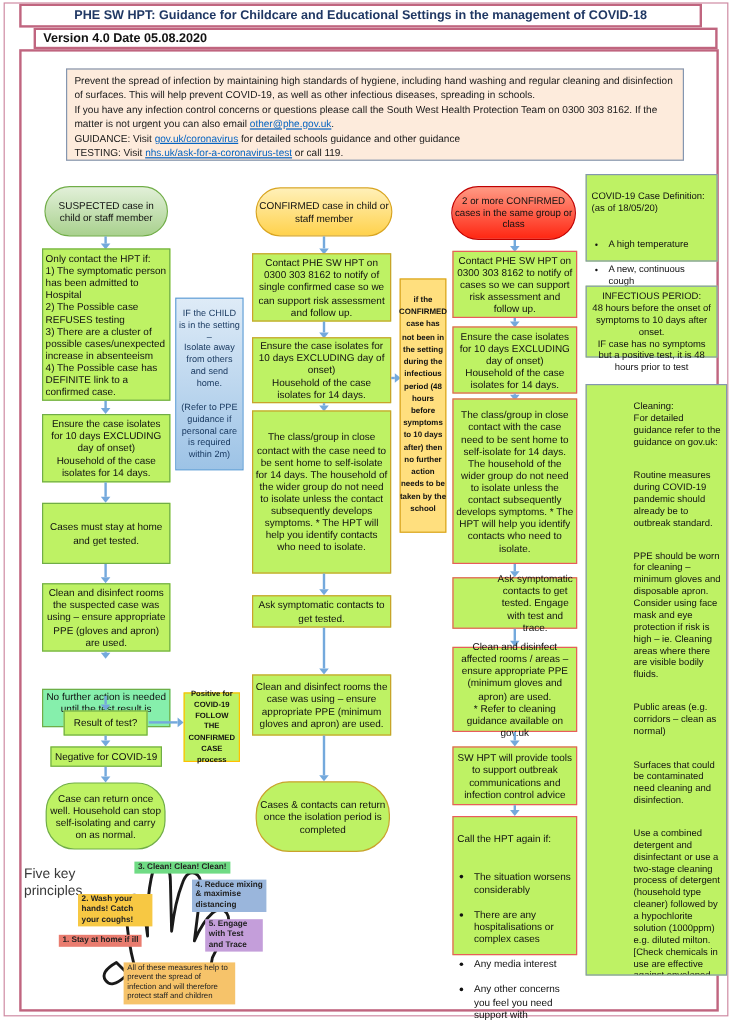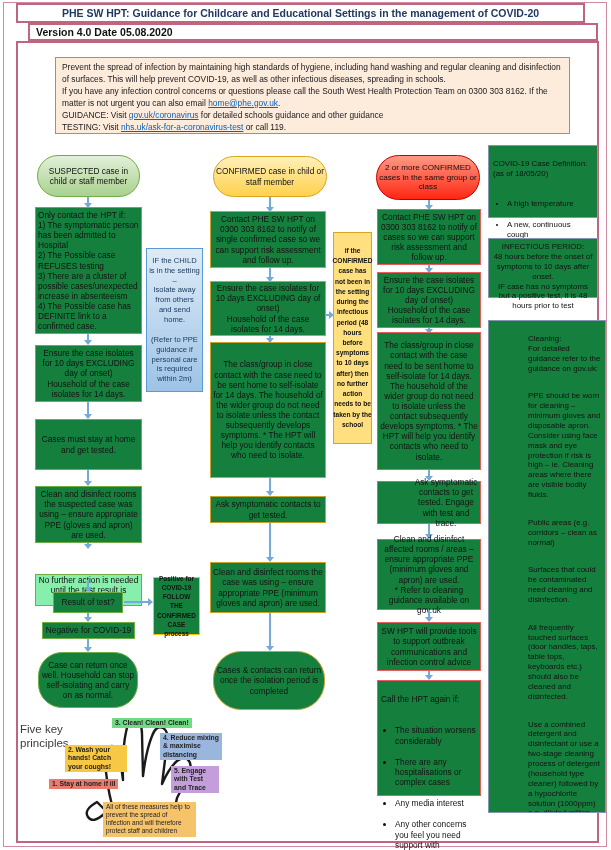--- a/index.html
+++ b/index.html
@@ -4,21 +4,21 @@
 <style>
   * { box-sizing: border-box; margin: 0; padding: 0; }
   html,body { width:611px; height:850px; background:#fff; font-family:"Liberation Sans",sans-serif; position:relative; overflow:hidden; }
   .abs { position:absolute; }
   .frame { border:1px solid #cf8ba3; }
   .titlebox { border:2px solid #c0657f; background:#fff; color:#203864; font-weight:bold; font-size:10.5px; text-align:center; padding-top:2px; }
   .versionbox { border:2px solid #c0657f; background:#fff; color:#111; font-weight:bold; font-size:10.5px; padding:1px 0 0 6px; }
   .contentbox { border:2px solid #c0657f; background:#fff; }
   .introbox { background:#fdebdc; border:1px solid #8496b0; font-size:8.4px; line-height:1.42; padding:4px 6px; color:#1a1a1a; }
   .introbox a { color:#0563c1; text-decoration:underline; }
-  .bx { position:absolute; background:#15803d; border:1px solid #70ad47; font-size:8.3px; line-height:1.22; text-align:center; padding:2px 2px; white-space:pre-line; color:#111; }
+  .bx { position:absolute; background:#bef264; border:1px solid #70ad47; font-size:8.3px; line-height:1.22; text-align:center; padding:2px 2px; white-space:pre-line; color:#111; }
   .cen { display:flex; align-items:center; justify-content:center; }
   .lft { text-align:left; }
   .g { border-color:#70ad47; }
   .y { border-color:#c9a22b; }
   .r { border-color:#e95c5c; }
   .s { border-color:#8496b0; }
   .oval { border-radius:24px; display:flex; align-items:center; justify-content:center; }
   .goval { background:linear-gradient(#e2f0d9,#a9d18e); border:1px solid #70ad47; }
   .yoval { background:linear-gradient(#fff0b8,#ffd24d); border:1px solid #d9a521; }
   .roval { background:linear-gradient(#ff9a84,#ff2612); border:1px solid #c00000; }
@@ -35,28 +35,28 @@
   .sbx li, .bx li { margin-bottom:1px; }
   .para { margin-bottom:8px; white-space:pre-line; }
   .plabel { position:absolute; font-size:6.8px; line-height:1.25; font-weight:600; color:#222; padding:1px 3px; text-align:left; }
   .fivekey { position:absolute; font-size:11.5px; line-height:1.25; color:#3a3a3a; white-space:pre-line; }
 </style>
 </head>
 <body>
 
 <div class="abs frame" style="left:3px;top:2px;width:604px;height:845px;"></div>
 
-<div class="abs titlebox" style="left:16px;top:3px;width:569px;height:20px;">PHE SW HPT: Guidance for Childcare and Educational Settings in the management of COVID-20</div>
+<div class="abs titlebox" style="left:16px;top:3px;width:569px;height:20px;">PHE SW HPT: Guidance for Childcare and Educational Settings in the management of COVID-18</div>
 <div class="abs versionbox" style="left:28px;top:23px;width:570px;height:18px;">Version 4.0 Date 05.08.2020</div>
 
 <div class="abs contentbox" style="left:16px;top:41px;width:583px;height:802px;"></div>
 
 <div class="abs introbox" style="left:55px;top:57px;width:515px;height:77px;">
   <span>Prevent the spread of infection by maintaining high standards of hygiene, including hand washing and regular cleaning and disinfection of surfaces. This will help prevent COVID-19, as well as other infectious diseases, spreading in schools.</span><br>
-  <span>If you have any infection control concerns or questions please call the South West Health Protection Team on 0300 303 8162. If the matter is not urgent you can also email </span><a href="#">home@phe.gov.uk</a><span>.</span><br>
+  <span>If you have any infection control concerns or questions please call the South West Health Protection Team on 0300 303 8162. If the matter is not urgent you can also email </span><a href="#">other@phe.gov.uk</a><span>.</span><br>
   <span>GUIDANCE: Visit </span><a href="#">gov.uk/coronavirus</a><span> for detailed schools guidance and other guidance</span><br>
   <span>TESTING: Visit </span><a href="#">nhs.uk/ask-for-a-coronavirus-test</a><span> or call 119.</span>
 </div>
 
 <div class="bx goval oval" style="left:37px;top:155px;width:103px;height:42px;">SUSPECTED case in child or staff member</div>
 <div class="av" style="left:87px;top:197px;height:6px;"></div>
 <div class="bx g lft" style="left:35px;top:207px;width:107px;height:127px;">Only contact the HPT if:
 1) The symptomatic person has been admitted to Hospital
 2) The Possible case REFUSES testing
 3) There are a cluster of possible cases/unexpected increase in absenteeism
@@ -134,24 +134,24 @@
     <li>A new, continuous cough</li>
     <li>A loss of, or change to, your sense of smell or taste</li>
   </ul>
 </div>
 <div class="bx s sbx" style="left:488px;top:238px;width:110px;height:60px;text-align:center;">INFECTIOUS PERIOD:
 48 hours before the onset of symptoms to 10 days after onset.
 IF case has no symptoms but a positive test, it is 48 hours prior to test</div>
 <div class="bx s sbx" style="left:488px;top:320px;width:118px;height:493px;overflow:hidden;padding-left:39px;">
   <p class="para">Cleaning:
 For detailed guidance refer to the guidance on gov.uk:</p>
+  <p class="para">Routine measures during COVID-19 pandemic should already be to outbreak standard.</p>
   <p class="para">PPE should be worn for cleaning – minimum gloves and disposable apron. Consider using face mask and eye protection if risk is high – ie. Cleaning areas where there are visible bodily fluids.</p>
   <p class="para">Public areas (e.g. corridors – clean as normal)</p>
   <p class="para">Surfaces that could be contaminated need cleaning and disinfection.</p>
-  <p class="para">All frequently touched surfaces (door handles, taps, table tops, keyboards etc.) should also be cleaned and disinfected.</p>
   <p class="para">Use a combined detergent and disinfectant or use a two-stage cleaning process of detergent (household type cleaner) followed by a hypochlorite solution (1000ppm) e.g. diluted milton.  [Check chemicals in use are effective against enveloped viruses]</p>
   
   
 </div>
 
 <div class="fivekey" style="left:20px;top:722px;">Five key
 principles</div>
 
 <svg class="abs" style="left:75px;top:706px;" width="145" height="132" viewBox="0 0 145 132">
   <path d="M 22 96 Q 8 104 13 111 Q 18 118 29 108 L 37 99 Q 31 76 30 52 Q 30 40 37 40 Q 43 40 45 52 L 48 74 Q 47 45 51 26 Q 53 14 60 15 Q 67 16 67 28 L 68 70 Q 71 45 77 30 Q 81 19 88 22 Q 94 25 92 38 L 87 78 Q 94 62 102 55 Q 110 49 114 55 Q 118 61 112 72 L 102 92 Q 99 112 87 122 Q 71 132 53 126 Q 39 121 34 108 Z" fill="#ffffff" stroke="#1a1a1a" stroke-width="2.4" stroke-linejoin="round" stroke-linecap="round"></path>

